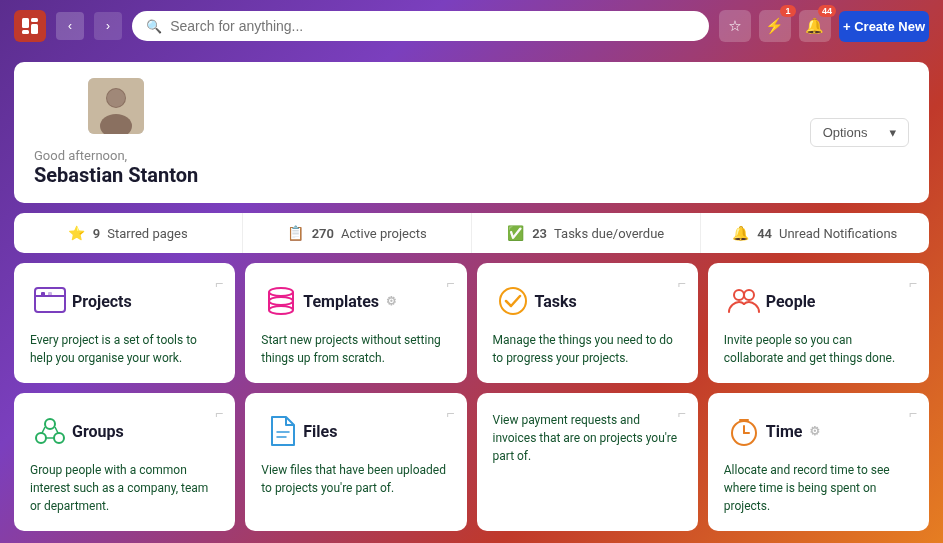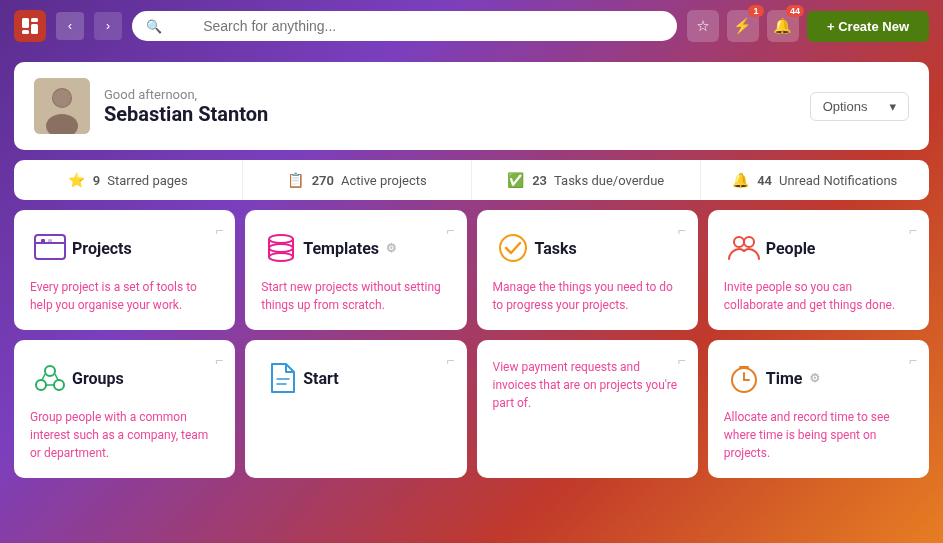--- a/index.html
+++ b/index.html
@@ -58,21 +58,20 @@
       color: #aaa;
       font-size: 14px;
     }
     .search-input {
       border: none;
       outline: none;
       flex: 1;
       font-size: 14px;
       color: #ec4899;
       background: transparent;
-      margin-left: 33px;
     }
     .header-actions {
       display: flex;
       align-items: center;
       gap: 8px;
     }
     .icon-btn {
       width: 32px;
       height: 32px;
       background: rgba(255,255,255,0.2);
@@ -93,25 +92,25 @@
       background: #e74c3c;
       color: white;
       font-size: 9px;
       font-weight: bold;
       border-radius: 8px;
       padding: 1px 4px;
       min-width: 16px;
       text-align: center;
     }
     .create-btn {
-      background: #4d7c0f;
+      background: #1d4ed8;
       color: white;
       border: none;
       border-radius: 6px;
-      padding: 8px 20px;
+      padding: 8px 4px;
       font-size: 13px;
       font-weight: 600;
       cursor: pointer;
       white-space: nowrap;
     }
 
     
     .main {
       padding: 10px 14px 14px;
       display: flex;
@@ -125,20 +124,21 @@
       border-radius: 10px;
       padding: 16px 20px;
       display: flex;
       align-items: center;
       justify-content: space-between;
     }
     .welcome-left {
       display: flex;
       align-items: center;
       gap: 14px;
+      flex-direction: column;
     }
     .avatar {
       width: 56px;
       height: 56px;
       border-radius: 6px;
       background: #d0d0d0;
       overflow: hidden;
       display: flex;
       align-items: center;
       justify-content: center;
@@ -218,21 +218,21 @@
     .card-title {
       font-size: 16px;
       font-weight: 700;
       color: #1a1a2e;
       display: flex;
       align-items: center;
       gap: 5px;
     }
     .card-desc {
       font-size: 12px;
-      color: #ec4899;
+      color: #14532d;
       line-height: 1.5;
     }
     .card-arrow {
       position: absolute;
       top: 12px;
       right: 12px;
       color: #ccc;
       font-size: 14px;
     }
     .card-settings {
@@ -414,22 +414,23 @@
       <span class="card-arrow">⌐</span>
       <div class="card-header">
         <div class="card-icon">
           <svg width="38" height="38" viewBox="0 0 38 38" fill="none">
             <path d="M10 5 L24 5 L32 13 L32 33 L10 33 Z" stroke="#3498db" stroke-width="2" fill="none" stroke-linejoin="round"></path>
             <path d="M24 5 L24 13 L32 13" stroke="#3498db" stroke-width="2" fill="none" stroke-linejoin="round"></path>
             <line x1="15" y1="20" x2="27" y2="20" stroke="#3498db" stroke-width="1.5" stroke-linecap="round"></line>
             <line x1="15" y1="25" x2="24" y2="25" stroke="#3498db" stroke-width="1.5" stroke-linecap="round"></line>
           </svg>
         </div>
-        <div class="card-title">Start</div>
-      </div>
+        <div class="card-title">Files</div>
+      </div>
+      <div class="card-desc">View files that have been uploaded to projects you're part of.</div>
     </div>
 
     <div class="card">
       <span class="card-arrow">⌐</span>
       <div class="card-desc">View payment requests and invoices that are on projects you're part of.</div>
     </div>
 
     <div class="card">
       <span class="card-arrow">⌐</span>
       <div class="card-header">

